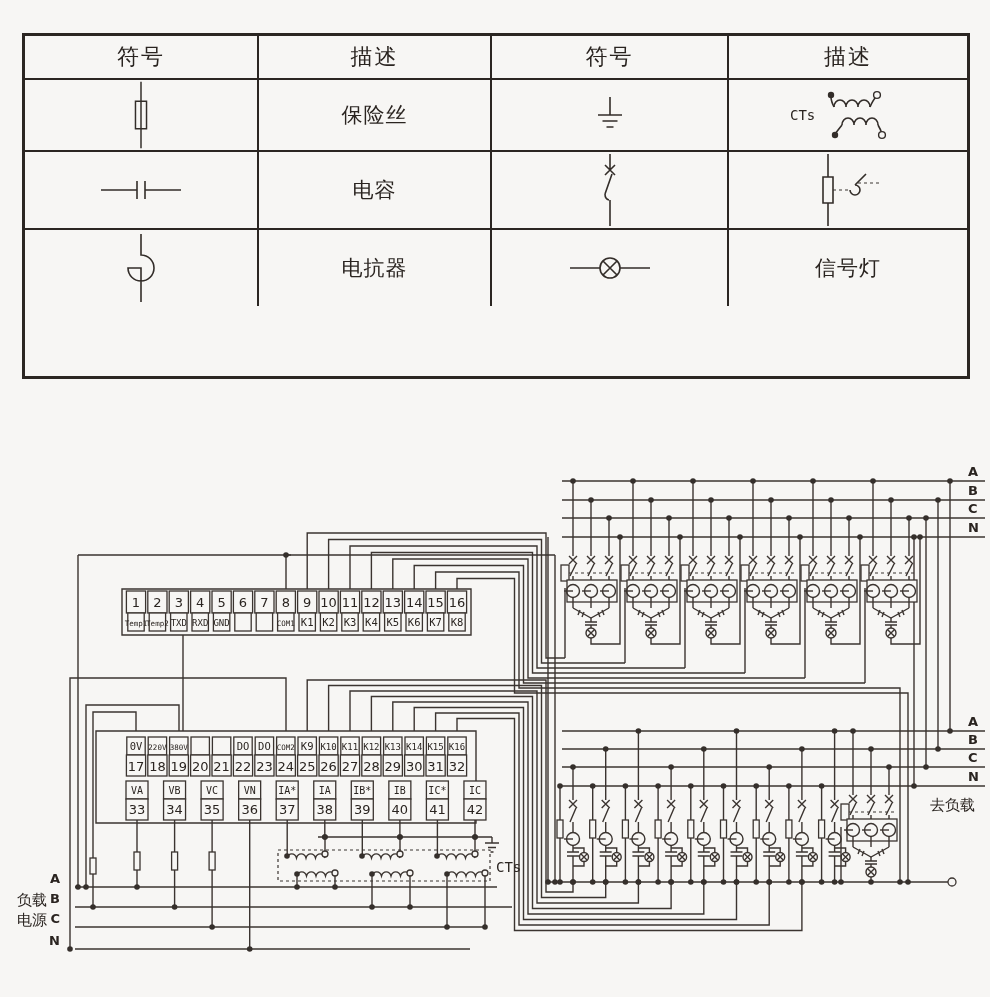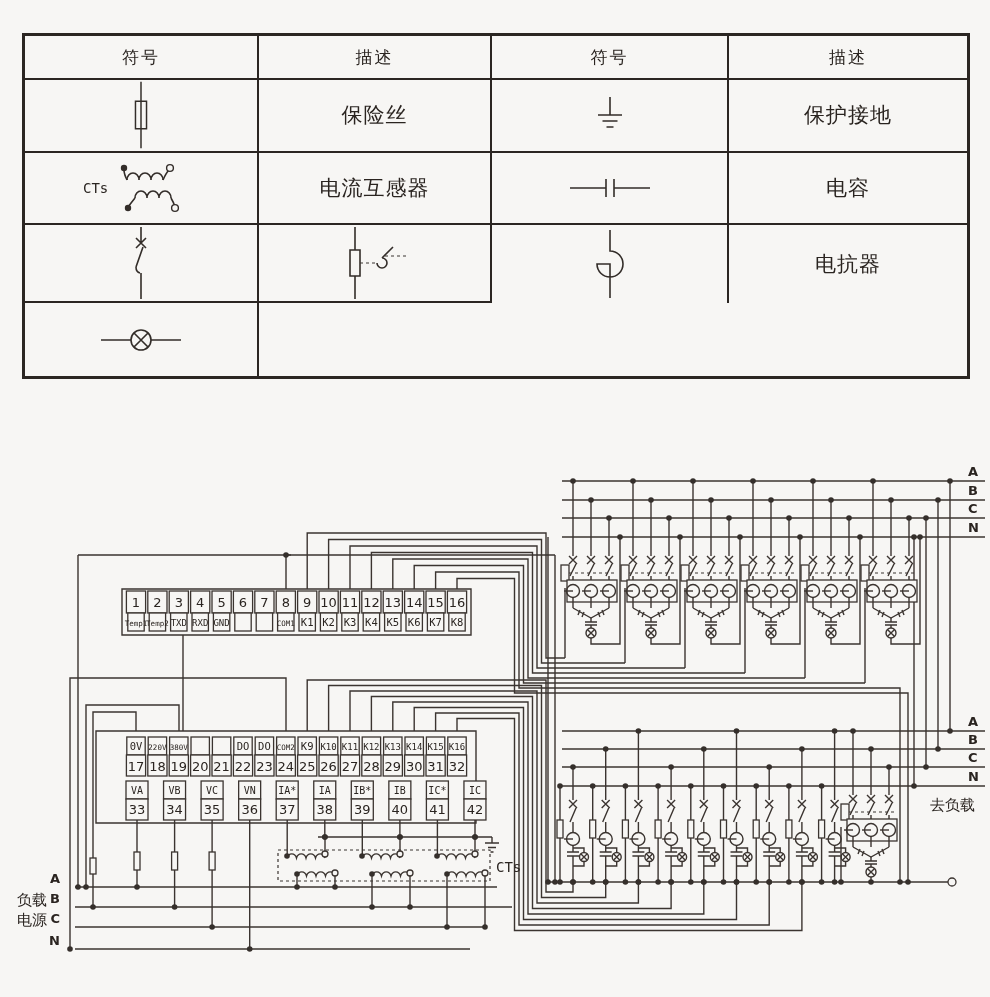--- a/index.html
+++ b/index.html
@@ -3,21 +3,21 @@
 <meta charset="utf-8">
 <style>
   html,body{margin:0;padding:0;}
   body{width:990px;height:997px;background:#f7f6f4;font-family:"Liberation Sans",sans-serif;position:relative;overflow:hidden;}
   .canvas{position:absolute;inset:0;}
   
   .legend{position:absolute;left:22px;top:33px;width:942px;height:340px;border:3px solid #2b2622;display:grid;grid-template-columns:234px 233px 237px 1fr;grid-template-rows:44px 1fr 1fr 1fr 1fr;background:#f7f6f4;}
   .legend .cell{border-right:2px solid #2b2622;border-bottom:2px solid #2b2622;display:flex;align-items:center;justify-content:center;color:#2a2420;}
   .legend .cell:nth-child(4n){border-right:none;}
   .legend .cell.last-row{border-bottom:none;text-align:center;}
-  .legend .hdr{font-family:Liberation Mono, monospace;font-size:17px;letter-spacing:2px;}
+  .legend .hdr{font-family:Liberation Mono, monospace;font-size:22px;letter-spacing:2px;}
   .legend .desc{font-family:Liberation Mono, monospace;font-size:21px;letter-spacing:1px;}
   .legend svg{display:block;}
   .sym{stroke:#332d29;stroke-width:1.6;fill:none;}
   .symfill{fill:#332d29;stroke:none;}
   .symopen{fill:#f7f6f4;stroke:#332d29;stroke-width:1.4;}
   .ctlabel{font-family:"DejaVu Sans Mono",monospace;font-size:14px;fill:#2a2420;}
   
   .diagram{position:absolute;left:0;top:425px;}
   .wire{stroke:#3b3430;stroke-width:1.4;fill:none;}
   .wire-d{stroke:#3b3430;stroke-width:1.2;fill:none;stroke-dasharray:3 3;}
@@ -43,35 +43,33 @@
     <svg width="60" height="70" viewBox="-30 -38 60 76">
           <path class="sym" d="M0,-36 V36 M-6,-15 H6 V15 H-6 Z"></path>
         </svg>
   </div>
   <div class="cell desc">保险丝</div>
   <div class="cell">
     <svg width="50" height="50" viewBox="-25 -22 50 44">
           <path class="sym" d="M0,-18 V0 M-12,0 H12 M-7.5,6 H7.5 M-3.5,12 H3.5"></path>
         </svg>
   </div>
-  <div class="cell desc">保护接地</div>
 
   <div class="cell">
     <svg width="120" height="56" viewBox="-60 -28 120 56">
       <text class="ctlabel" x="-58" y="5">CTs</text>
       <path class="sym" d="M-14,-8 a6,7 0 0 1 12,0 a6,7 0 0 1 12,0 a6,7 0 0 1 12,0"></path>
       <path class="sym" d="M-6,10 a6,7 0 0 1 12,0 a6,7 0 0 1 12,0 a6,7 0 0 1 12,0"></path>
       <path class="sym" d="M-14,-8 q-3,-6 -3,-10 M22,-8 q3,-7 6,-10 M-6,10 q-4,5 -7,9 M30,10 q3,5 4,9"></path>
       <circle class="symfill" cx="-17" cy="-20" r="3.2"></circle>
           <circle class="symopen" cx="29" cy="-20" r="3.4"></circle>
       <circle class="symfill" cx="-13" cy="20" r="3.2"></circle>
           <circle class="symopen" cx="34" cy="20" r="3.4"></circle>
     </svg>
   </div>
-  <div class="cell desc">电流互感器</div>
   <div class="cell">
     <svg width="90" height="30" viewBox="-45 -15 90 30">
           <path class="sym" d="M-40,0 H-4 M4,0 H40 M-4,-9 V9 M4,-9 V9"></path>
         </svg>
   </div>
   <div class="cell desc">电容</div>
 
   <div class="cell">
     <svg width="50" height="76" viewBox="-25 -38 50 76">
           <path class="sym" d="M0,-36 V-20 M-5,-25 L5,-15 M5,-25 L-5,-15 M2,-16 L-5,4 M-5,4 q0,5 4,6 M0,10 V36"></path>
@@ -91,20 +89,21 @@
         </svg>
   </div>
   <div class="cell desc last-row">电抗器</div>
   <div class="cell last-row">
     <svg width="90" height="30" viewBox="-45 -15 90 30">
       <path class="sym" d="M-40,0 H-10 M10,0 H40"></path>
           <circle class="sym" cx="0" cy="0" r="10"></circle>
       <path class="sym" d="M-7,-7 L7,7 M7,-7 L-7,7"></path>
     </svg>
   </div>
+  <div class="cell desc last-row">信号灯</div>
 </div>
 
 <svg class="diagram" width="990" height="572" viewBox="0 425 990 572">
   <g id="wires">
         <path d="M562,481 H985" class="wire"></path>
         <path d="M562,500 H985" class="wire"></path>
         <path d="M562,518 H985" class="wire"></path>
         <path d="M562,537 H985" class="wire"></path>
         <path d="M562,731 H985" class="wire"></path>
         <path d="M562,749 H985" class="wire"></path>

